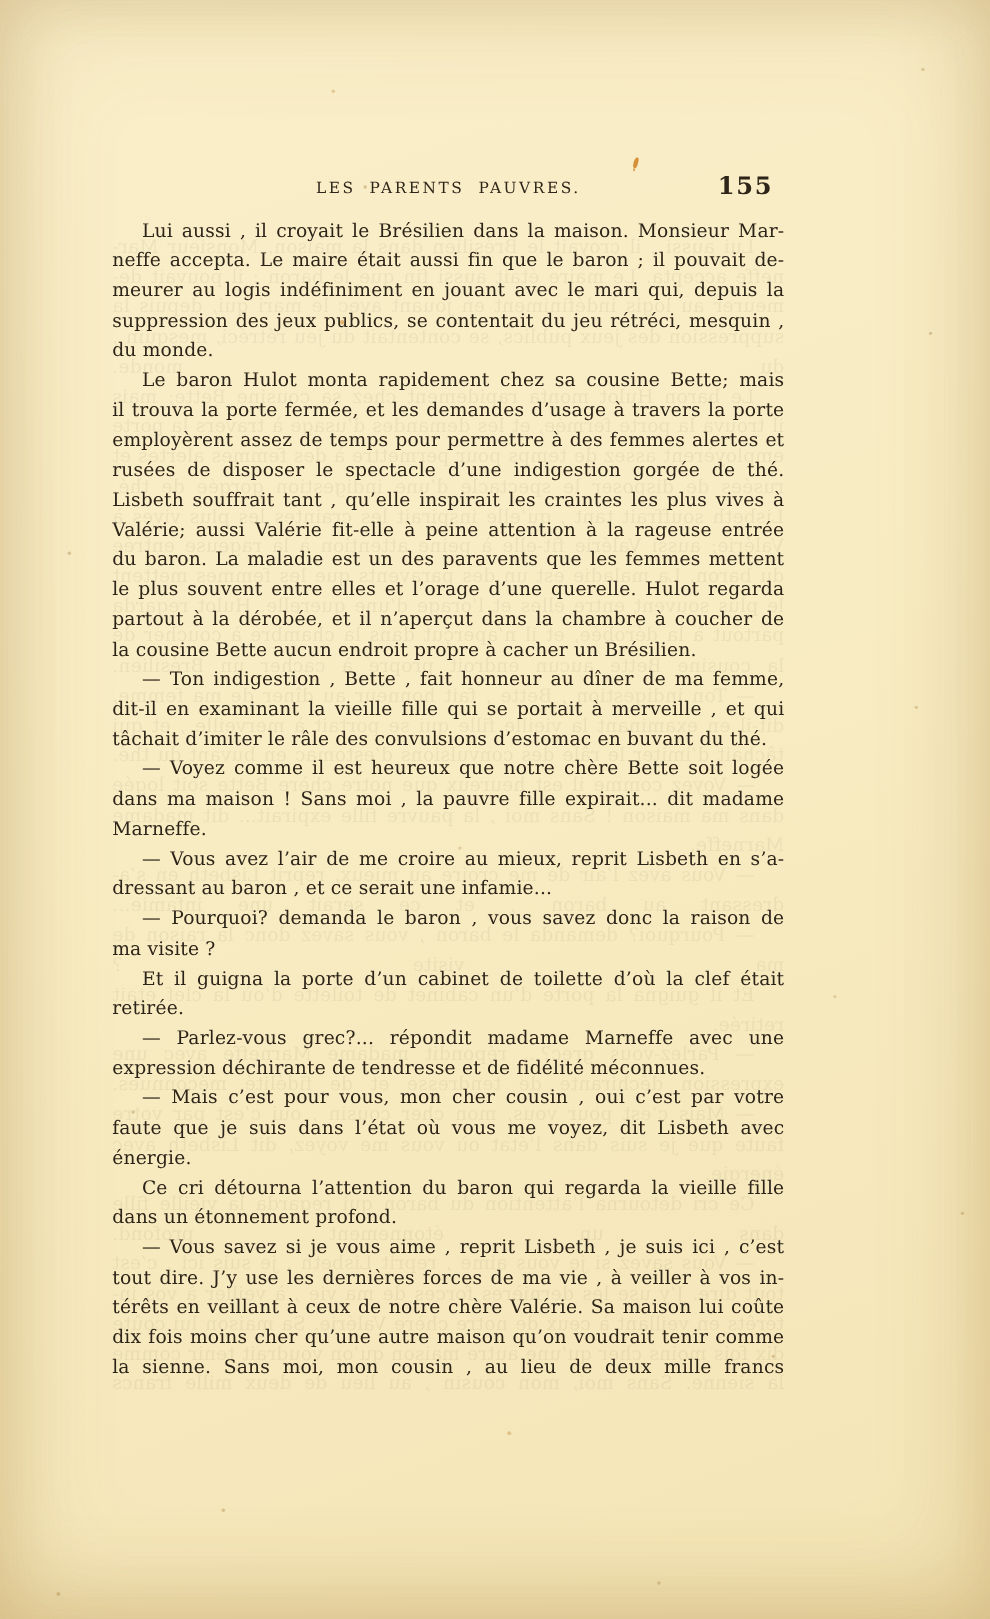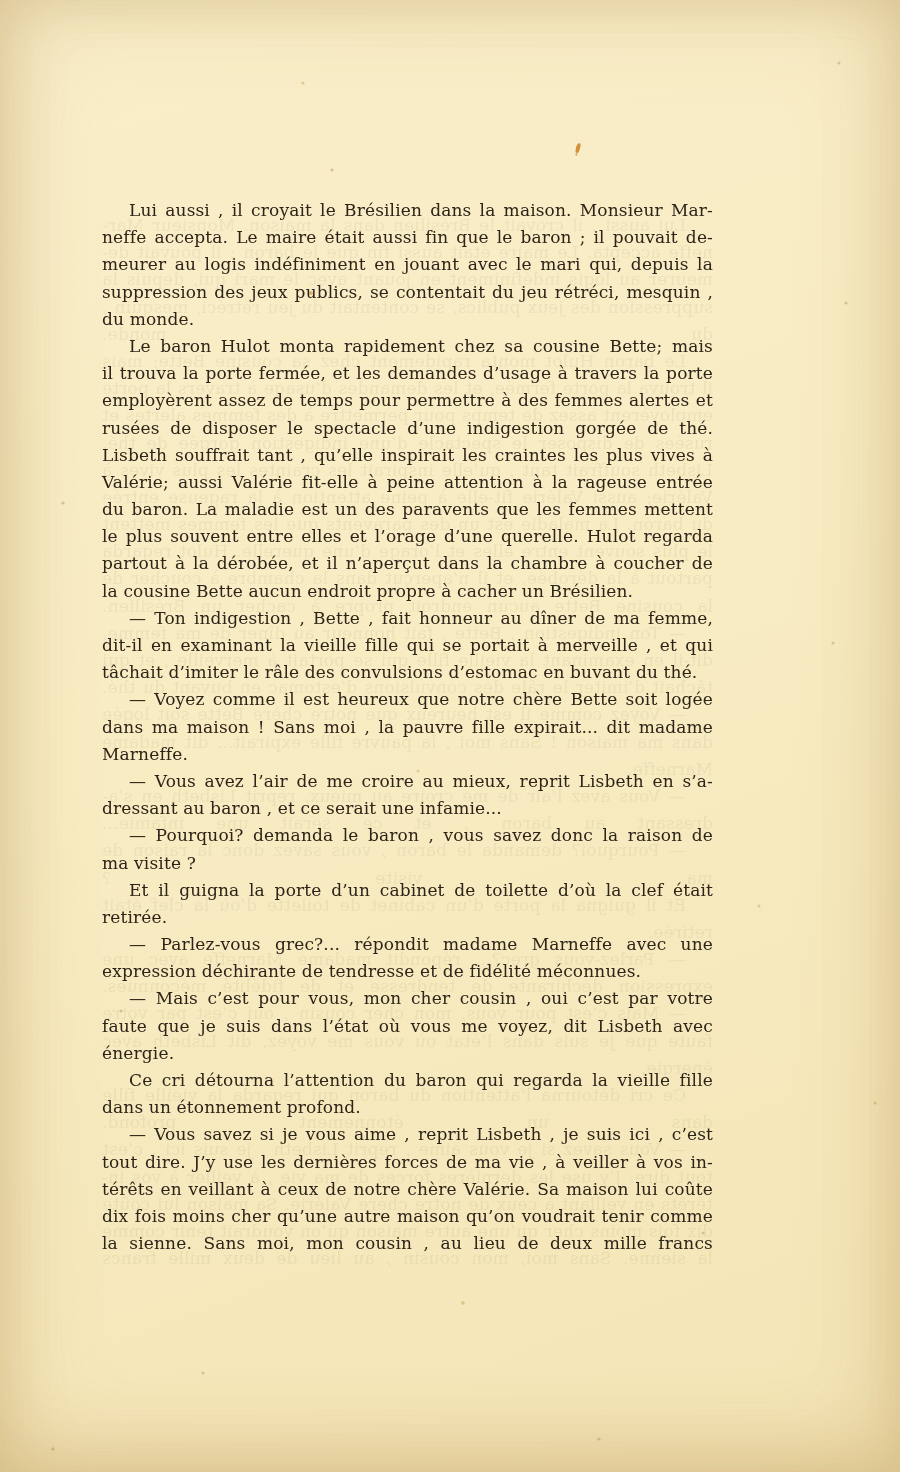--- a/index.html
+++ b/index.html
@@ -162,20 +162,24 @@
       </div>
       <div class="para">
         <div class="line">— Vous savez si je vous aime , reprit Lisbeth , je suis ici , c’est</div>
         <div class="line">tout dire. J’y use les dernières forces de ma vie , à veiller à vos in-</div>
         <div class="line">térêts en veillant à ceux de notre chère Valérie. Sa maison lui coûte</div>
         <div class="line">dix fois moins cher qu’une autre maison qu’on voudrait tenir comme</div>
         <div class="line">la sienne. Sans moi, mon cousin , au lieu de deux mille francs</div>
       </div>
     </div>
 
+  <div class="header">
+    <span class="running-title">LES PARENTS PAUVRES.</span>
+    <span class="page-number">155</span>
+  </div>
 
   <div class="bodytext" id="body-text">
       <div class="para">
         <div class="line">Lui aussi , il croyait le Brésilien dans la maison. Monsieur Mar-</div>
         <div class="line">neffe accepta. Le maire était aussi fin que le baron ; il pouvait de-</div>
         <div class="line">meurer au logis indéfiniment en jouant avec le mari qui, depuis la</div>
         <div class="line">suppression des jeux publics, se contentait du jeu rétréci, mesquin ,</div>
         <div class="line noj">du monde.</div>
       </div>
       <div class="para">

